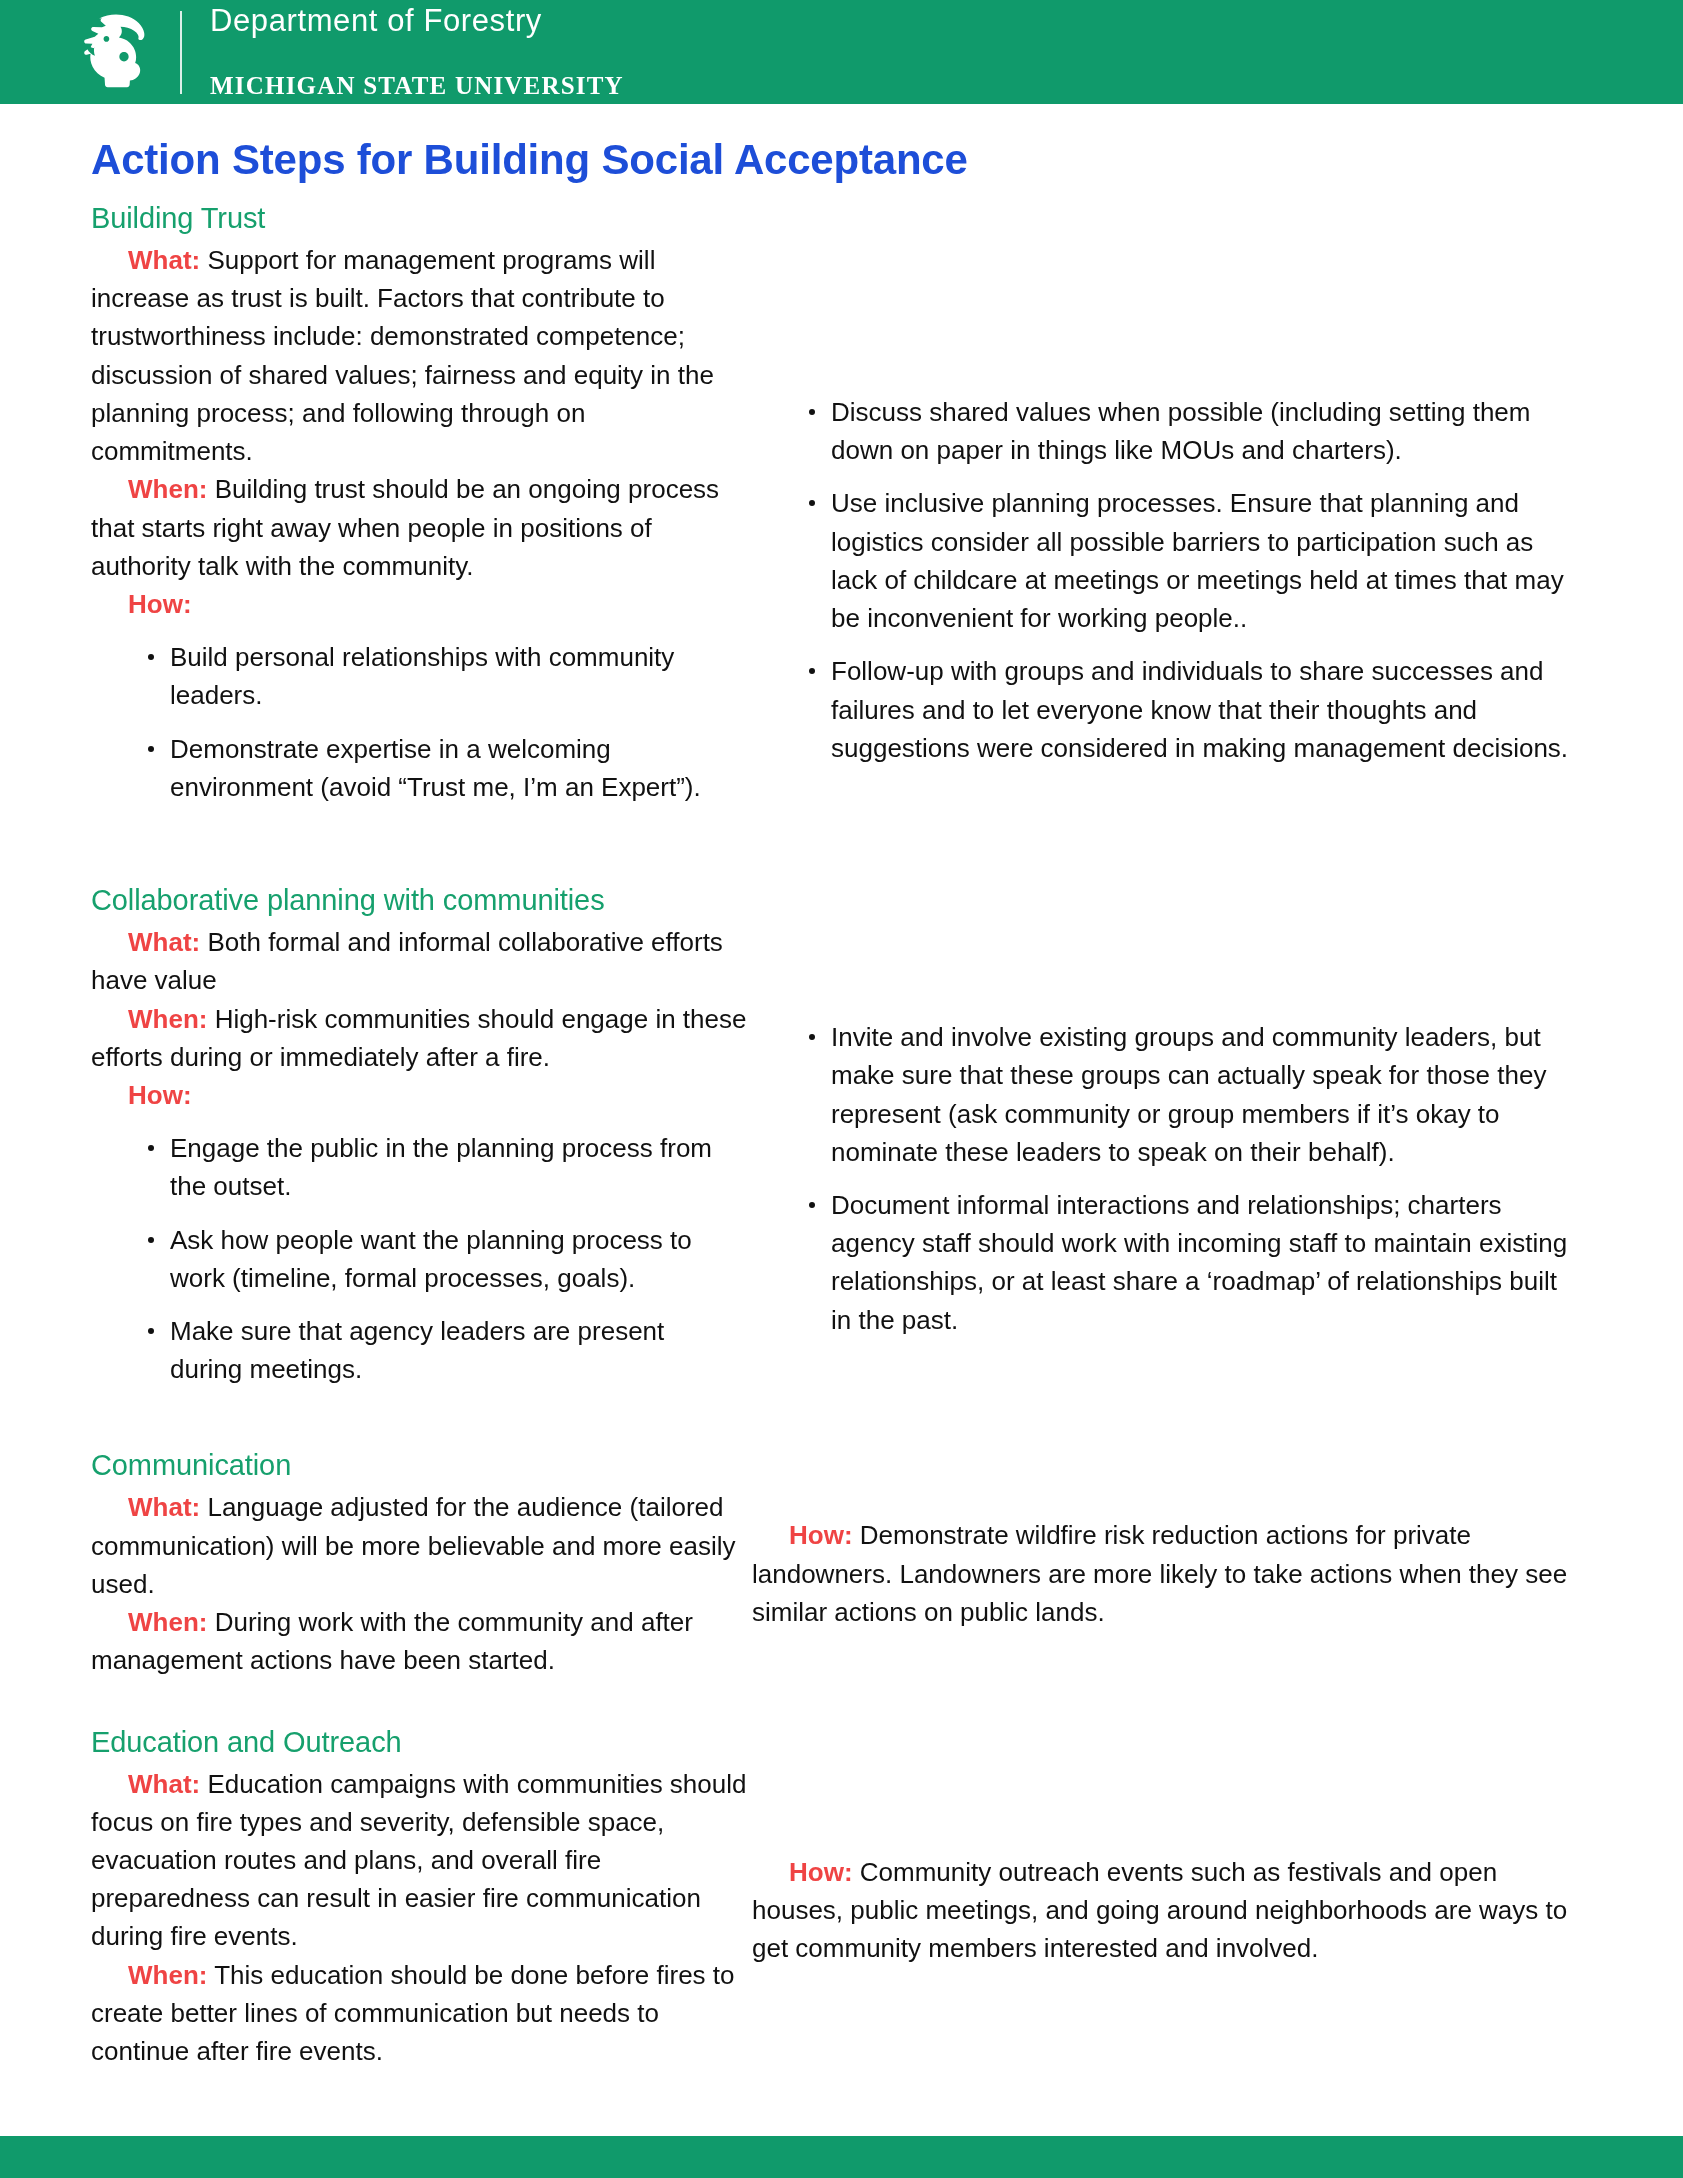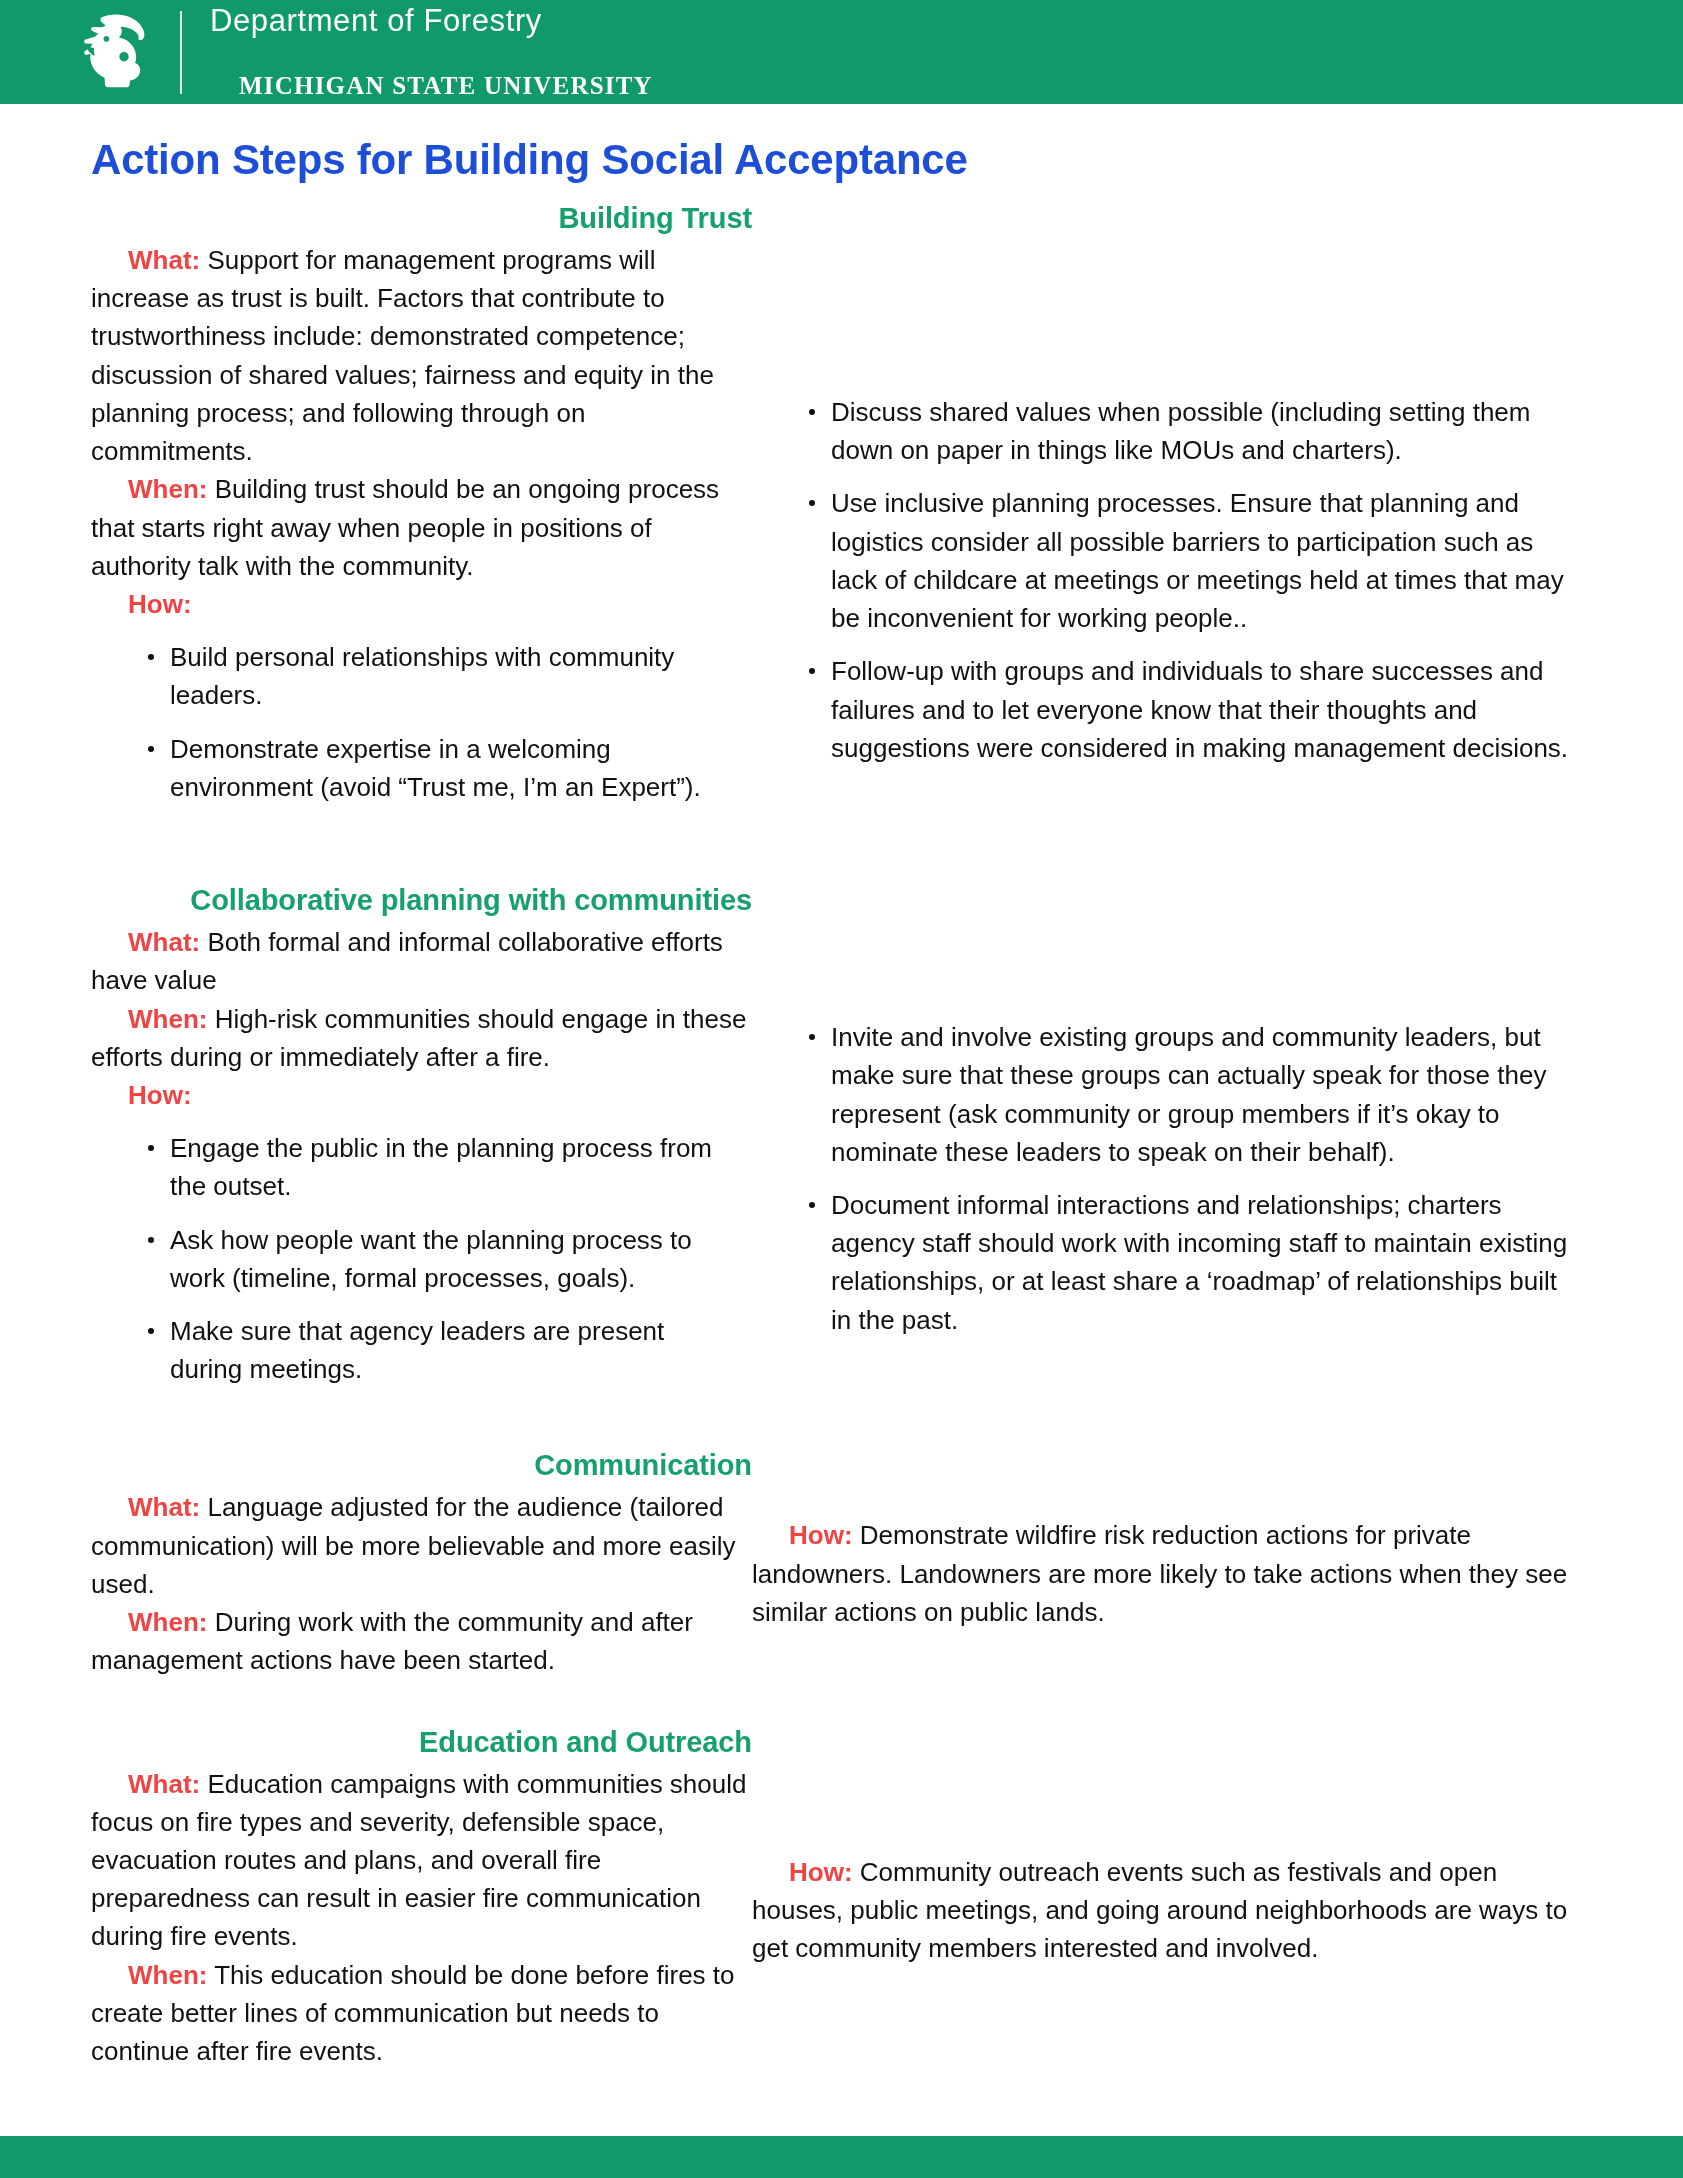--- a/index.html
+++ b/index.html
@@ -60,21 +60,20 @@
     white-space: nowrap;
   }
   .wordmark-line2 {
     font-family: "Liberation Serif", serif;
     font-size: 25px;
     font-weight: 700;
     letter-spacing: 1.2px;
     line-height: 1.12;
     white-space: nowrap;
     margin-top: 1px;
-    margin-left: 29px;
   }
 
   
   .page {
     position: relative;
     padding: 0 0 0 0;
   }
   .doc-title {
     font-size: 42px;
     font-weight: bold;
@@ -102,24 +101,23 @@
   }
   .col-right {
     flex: 1 1 auto;
     padding-right: 95px;
     box-sizing: border-box;
   }
 
   .section-heading {
     color: #16a06d;
     font-size: 29px;
-    font-weight: bold;
+    font-weight: normal;
     margin: 0 0 6px 0;
     letter-spacing: -0.1px;
-    text-align: right;
   }
   .para {
     font-size: 26px;
     line-height: 1.47;
     margin: 0;
     color: #111111;
   }
   .lbl {
     font-weight: bold;
     color: #ef4444;

